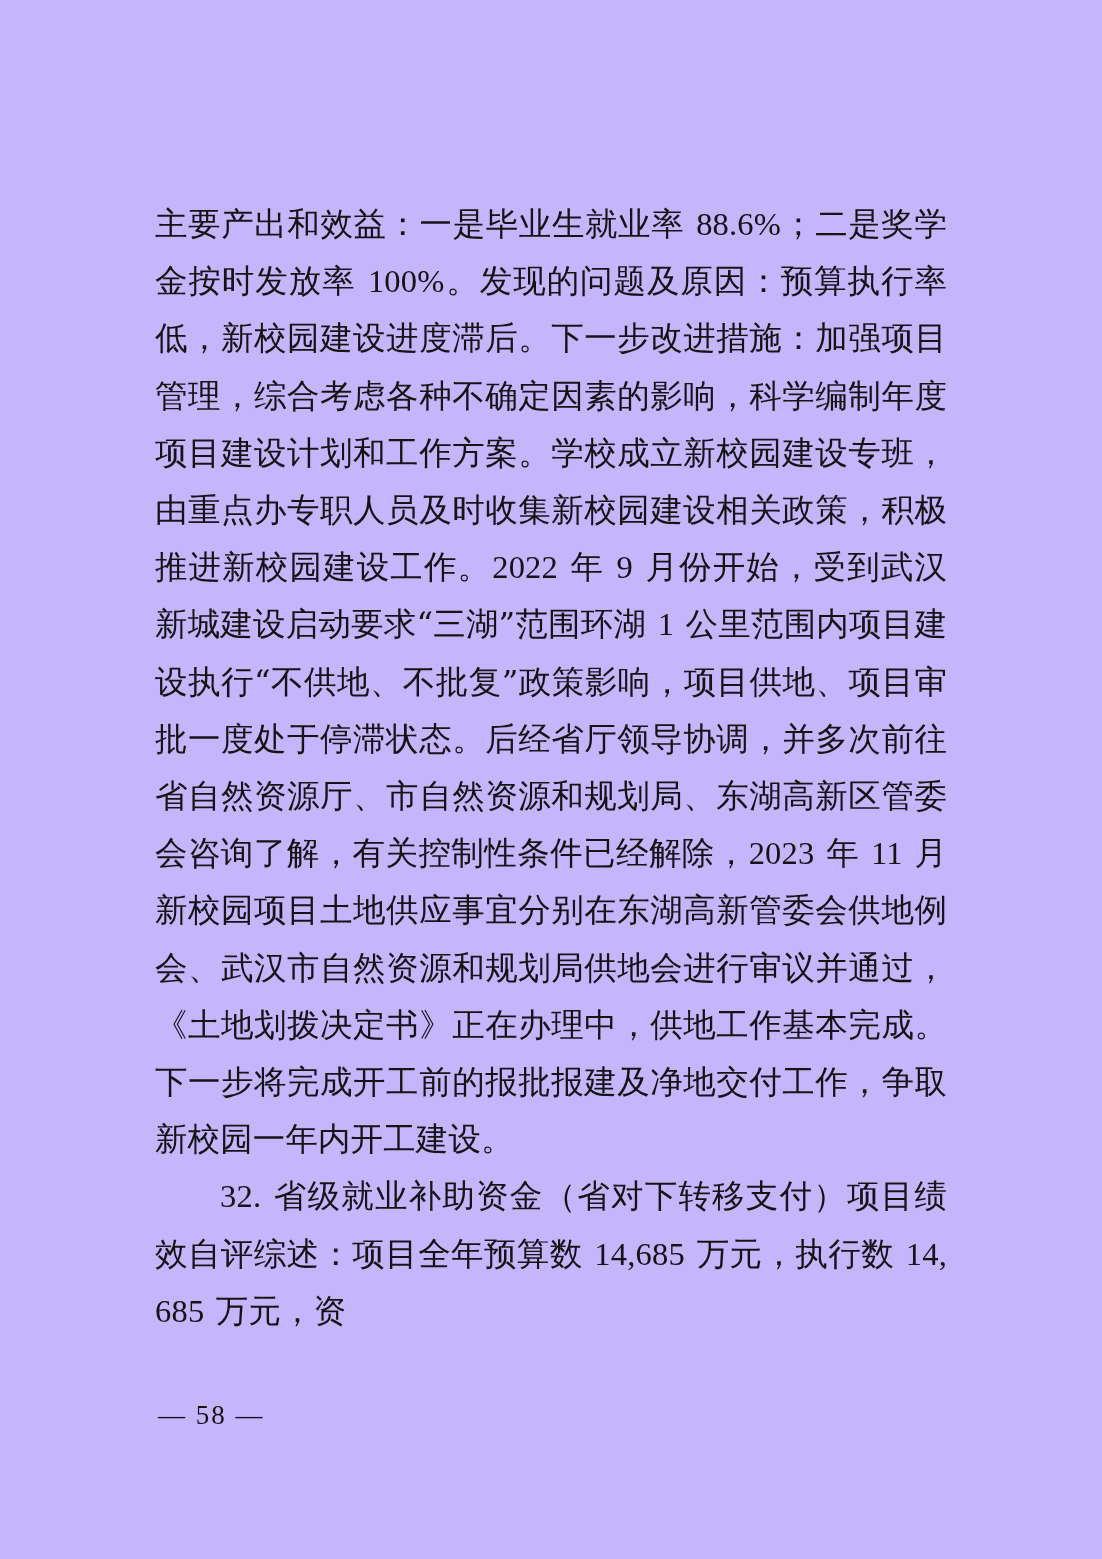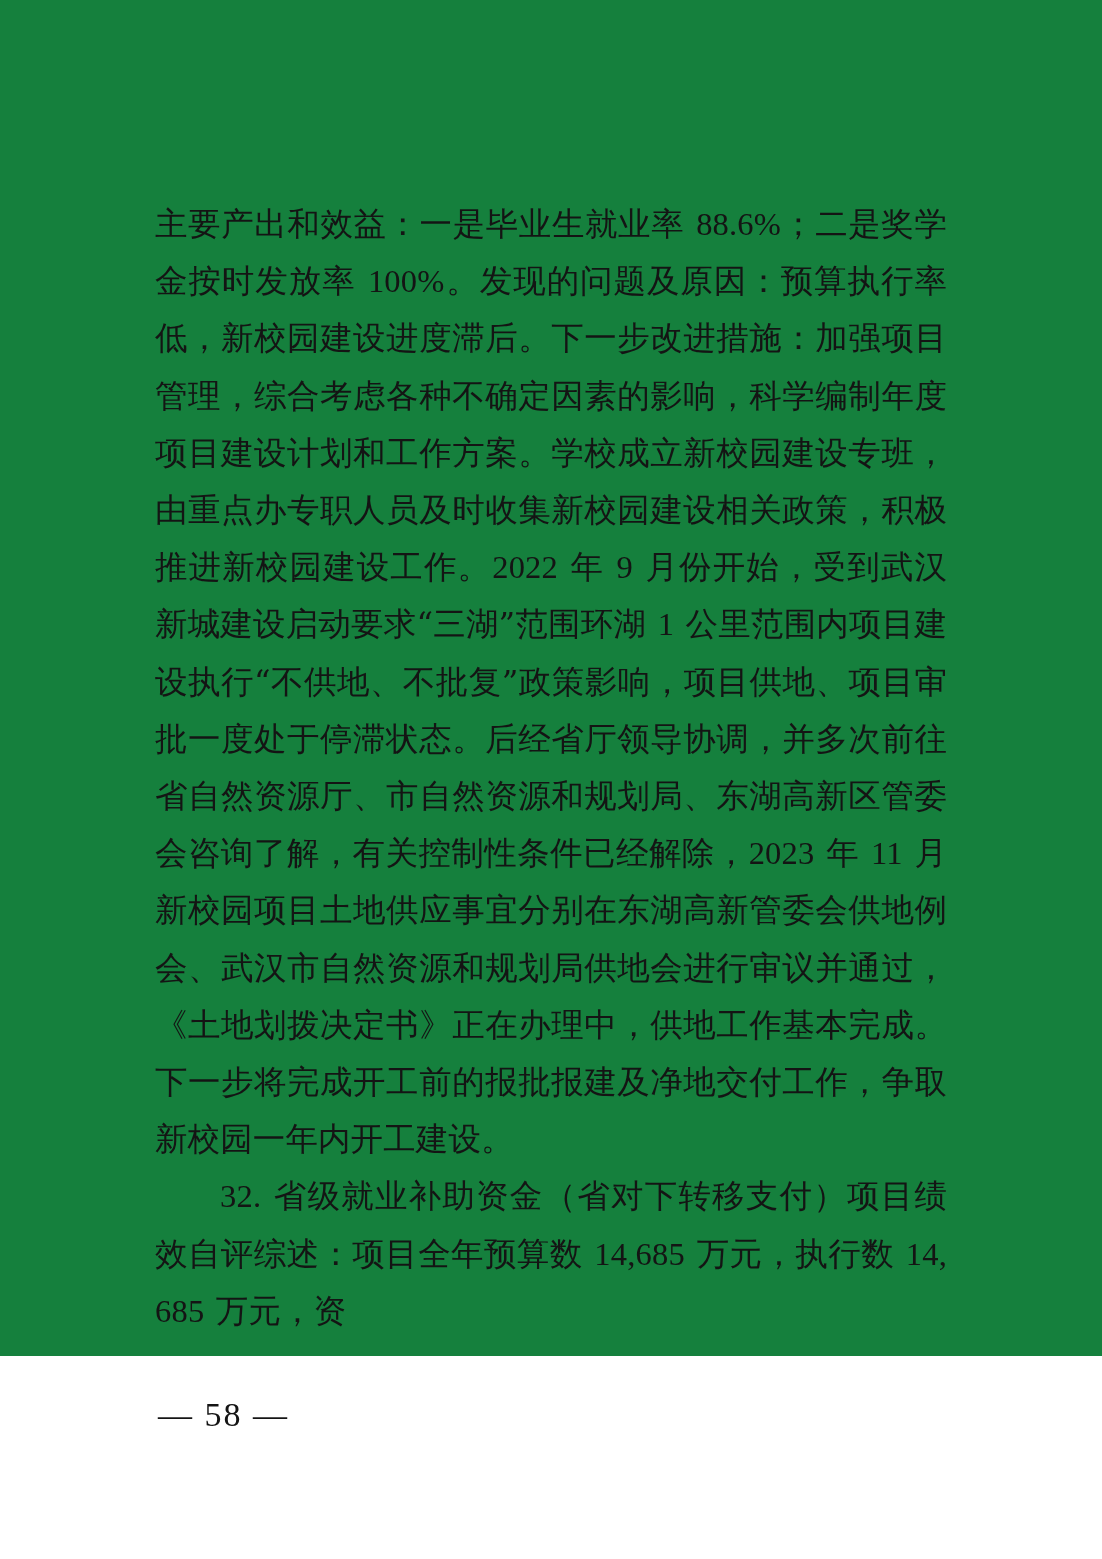--- a/index.html
+++ b/index.html
@@ -14,22 +14,22 @@
     overflow: hidden;
     font-family: "DejaVu Serif", "Liberation Serif", serif;
     color: #1a1a1a;
   }
 
   #page {
     position: absolute;
     left: 0;
     top: 0;
     width: 1102px;
-    height: 1356px;
-    background: #15803d;
+    height: 1559px;
+    background: #c4b5fd;
   }
 
   #text-body {
     position: absolute;
     left: 155px;
     top: 196px;
     width: 792px;
   }
 
   .para {
@@ -56,21 +56,21 @@
     font-family: "Liberation Serif", "DejaVu Serif", serif;
     letter-spacing: 0.2px;
     padding: 0 1px;
   }
 
   #page-number {
     position: absolute;
     left: 158px;
     top: 1398px;
     font-family: "Liberation Serif", "DejaVu Serif", serif;
-    font-size: 34px;
+    font-size: 27px;
     line-height: 34px;
     letter-spacing: 2px;
     color: #141414;
     white-space: pre;
   }
 </style>
 </head>
 <body>
 
 <div id="page">

